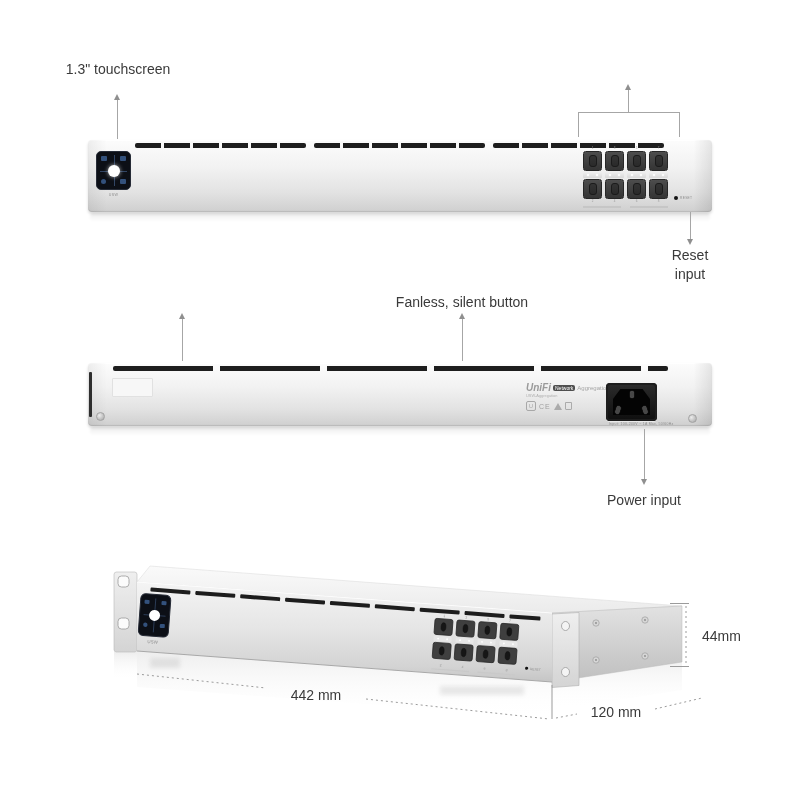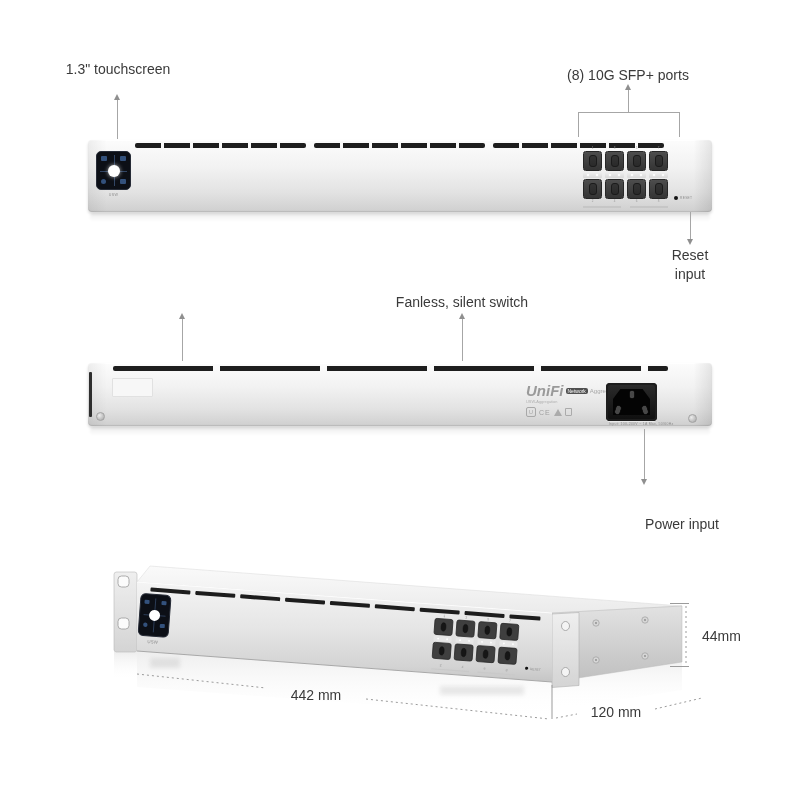--- a/index.html
+++ b/index.html
@@ -58,21 +58,21 @@
   .reset-dot{width:4px;height:4px;background:#141414;border-radius:50%;}
   .reset .tiny{transform:scale(.55);transform-origin:left center;}
   
   .b-strip{position:absolute;left:1px;top:9px;width:3px;height:45px;background:#2e2e2e;border-radius:1px;}
   .b-label{position:absolute;left:24px;top:15px;width:39px;height:17px;background:#f7f7f7;
         border:1px solid #e1e1e1;border-radius:1px;}
   .screw{position:absolute;width:9px;height:9px;border-radius:50%;box-sizing:border-box;
         background:radial-gradient(circle at 35% 35%,#ececec,#bdbdbd 65%,#9d9d9d);border:1px solid #a3a3a3;}
   .brand{position:absolute;left:438px;top:19px;width:80px;color:#a2a2a2;}
   .brand-row1{display:flex;align-items:center;gap:2px;}
-  .brand-uni{font-size:15px;font-weight:bold;font-style:italic;color:#9a9a9a;}
+  .brand-uni{font-size:10px;font-weight:bold;font-style:italic;color:#9a9a9a;}
   .brand-badge{font-size:5px;line-height:6px;background:#4f4f4f;color:#fff;padding:0 2px;border-radius:2px;}
   .brand-prod{font-size:6px;color:#a6a6a6;}
   .brand-model{font-size:6px;color:#b0b0b0;transform:scale(.65);transform-origin:left top;margin-top:1px;}
   .brand-row3{display:flex;align-items:center;gap:3px;margin-top:1px;}
   .ulogo{width:8px;height:8px;border:1px solid #a8a8a8;border-radius:2px;font-size:6px;line-height:8px;
         text-align:center;color:#a8a8a8;}
   .certce{font-size:7px;color:#9f9f9f;letter-spacing:1px;}
   .tri{width:0;height:0;border-left:4px solid transparent;border-right:4px solid transparent;
         border-bottom:7px solid #ababab;}
   .bin{width:5px;height:6px;border:1px solid #ababab;border-radius:0 0 1px 1px;}
@@ -94,23 +94,20 @@
 <body>
 
 <div class="stage">
 
   <div class="callout" style="left:8px;top:60px;width:220px;">
     <div>1.3" touchscreen</div>
   </div>
   <div class="ah-up" style="left:113.5px;top:94px;"></div>
   <div class="cline" style="left:117px;top:100px;height:39px;"></div>
 
-  <div class="callout" style="left:528px;top:66px;width:200px;">
-    <div>(8) 10G SFP+ ports</div>
-  </div>
   <div class="ah-up" style="left:624.5px;top:84px;"></div>
   <div class="cline" style="left:628px;top:90px;height:22px;"></div>
   <div class="bracket" style="left:578px;top:112px;width:100px;height:24px;"></div>
 
   <div class="panel front">
     <div class="vent" style="left:47px;width:171px;"></div>
     <div class="vent" style="left:226px;width:171px;"></div>
     <div class="vent" style="left:405px;width:171px;"></div>
 
     <div class="screen">
@@ -171,21 +168,21 @@
   <div class="ah-down" style="left:686.5px;top:239px;"></div>
   <div class="callout" style="left:640px;top:246px;width:100px;">
     <div>Reset</div>
     <div>input</div>
   </div>
 
   <div class="ah-up" style="left:178.5px;top:313px;"></div>
   <div class="cline" style="left:182px;top:319px;height:42px;"></div>
 
   <div class="callout" style="left:337px;top:293px;width:250px;">
-    <div>Fanless, silent switch</div>
+    <div>Fanless, silent button</div>
   </div>
   <div class="ah-up" style="left:458.5px;top:313px;"></div>
   <div class="cline" style="left:462px;top:319px;height:42px;"></div>
 
   <div class="panel back">
     <div class="vent" style="left:25px;width:555px;background:repeating-linear-gradient(90deg,#1e1e1e 0 100px,rgba(0,0,0,0) 100px 107px);"></div>
     <div class="b-strip"></div>
     <div class="b-label"></div>
     <div class="screw" style="left:8px;top:49px;"></div>
     <div class="screw" style="left:600px;top:51px;"></div>
@@ -212,21 +209,21 @@
       <div class="pin p-r"></div>
     </div>
     <div class="rating">
       <span class="tiny">Input: 100-240V ~ 1A Max, 50/60Hz</span>
     </div>
   </div>
   <div class="refl" style="top:427px;"></div>
 
   <div class="cline" style="left:644px;top:429px;height:50px;"></div>
   <div class="ah-down" style="left:640.5px;top:479px;"></div>
-  <div class="callout" style="left:569px;top:515px;width:150px;text-align:right;">
+  <div class="callout" style="left:569px;top:491px;width:150px;">
     <div>Power input</div>
   </div>
 
   <svg class="iso" width="800" height="252" viewBox="0 0 800 252">
     <defs>
       <linearGradient id="gTop" x1="0" y1="0" x2="0" y2="1">
         <stop offset="0" stop-color="#fafafa"></stop>
           <stop offset="1" stop-color="#ebebeb"></stop>
       </linearGradient>
       <linearGradient id="gFront" x1="0" y1="0" x2="0" y2="1">

